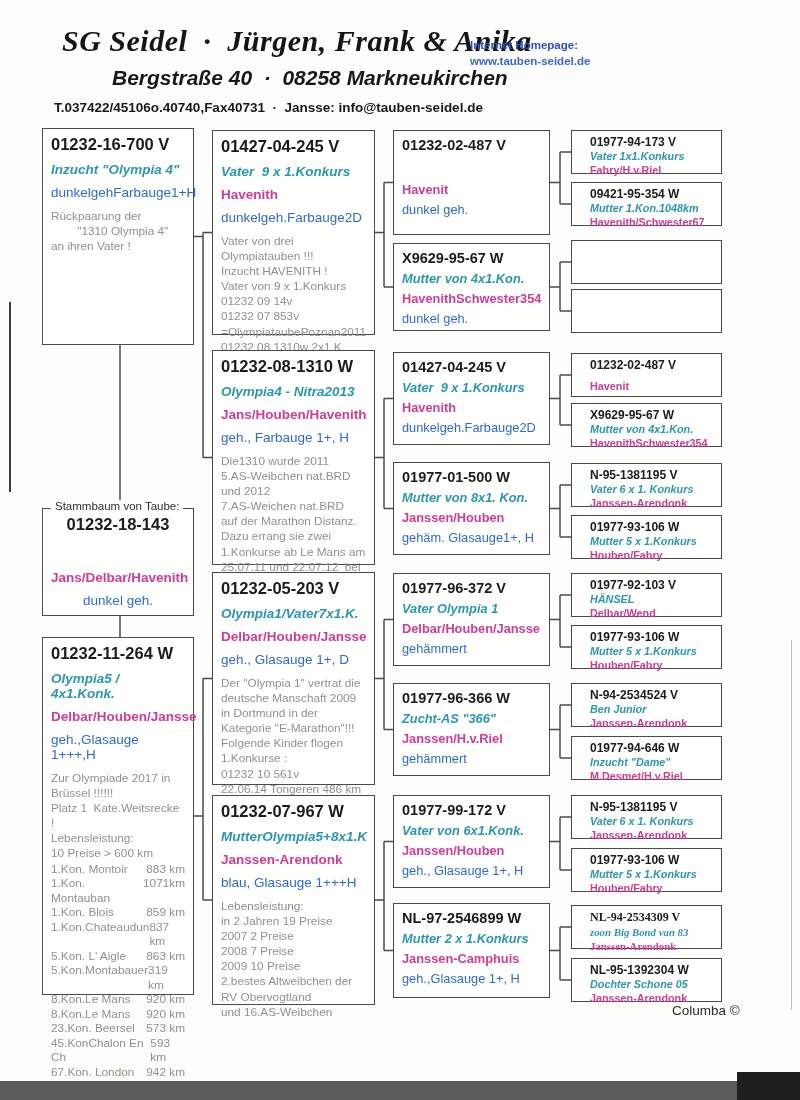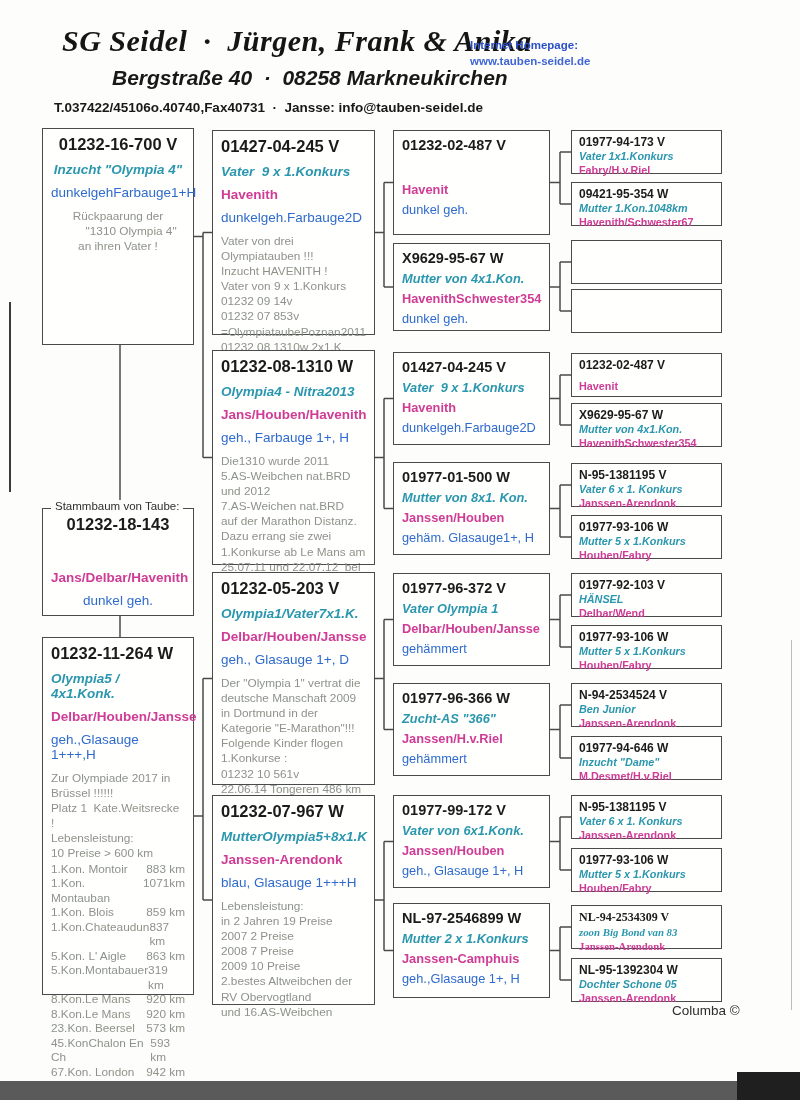--- a/index.html
+++ b/index.html
@@ -27,21 +27,21 @@
   .notes{color:#8e9389;}
   .perf{color:#8e9389;}
   .perf .row{display:flex;justify-content:space-between;}
   
   .c1 .ring,.c2 .ring{font-size:16.5px;}
   .c1 .line,.c2 .line{font-size:13.5px;margin-top:8px;}
   .c1 .notes,.c2 .notes{font-size:11.8px;line-height:1.28;margin-top:9px;}
   .c1 .perf{font-size:11.8px;line-height:1.23;}
   .c3 .ring{font-size:14.5px;}
   .c3 .line{font-size:12.8px;margin-top:5px;}
-  .c4{padding:4px 7px;}
+  .c4{padding:4px 18px;}
   .c4 .ring{font-size:12px;}
   .c4 .line{font-size:10.8px;line-height:1.18;margin-top:1px;}
   .gap{width:100%;}
   
   #wires{position:absolute;left:0;top:0;}
   
   .credit{position:absolute;left:672px;top:1003px;font-size:13.5px;color:#2c2c2c;}
   .scanbar{position:absolute;left:0;top:1081px;width:800px;height:19px;background:#5a5a5a;}
   .scancorner{position:absolute;left:737px;top:1072px;width:63px;height:28px;background:#1f1f1f;}
   .edge-right{position:absolute;left:791px;top:640px;width:1px;height:370px;background:#bdbdb8;}
@@ -113,21 +113,21 @@
       <line x1="550" y1="841.5" x2="560" y2="841.5" stroke="#4a4a4a" stroke-width="1.5"></line>
       <line x1="560" y1="817" x2="560" y2="870" stroke="#4a4a4a" stroke-width="1.5"></line>
       <line x1="560" y1="817" x2="571" y2="817" stroke="#4a4a4a" stroke-width="1.5"></line>
       <line x1="560" y1="870" x2="571" y2="870" stroke="#4a4a4a" stroke-width="1.5"></line>
       <line x1="550" y1="950.5" x2="560" y2="950.5" stroke="#4a4a4a" stroke-width="1.5"></line>
       <line x1="560" y1="927" x2="560" y2="980" stroke="#4a4a4a" stroke-width="1.5"></line>
       <line x1="560" y1="927" x2="571" y2="927" stroke="#4a4a4a" stroke-width="1.5"></line>
       <line x1="560" y1="980" x2="571" y2="980" stroke="#4a4a4a" stroke-width="1.5"></line>
     </svg>
   <div id="tree">
-      <div class="box c1" style="left: 42px; top: 128px; width: 152px; height: 217px; text-align: center;"><div class="ring">01232-16-700 V</div><div class="line t-teal">Inzucht "Olympia 4"</div><div class="line t-blue">dunkelgehFarbauge1+H</div><div class="notes"><div>Rückpaarung der</div><div>        "1310 Olympia 4"</div><div>an ihren Vater !</div></div></div>
+      <div class="box c1" style="left: 42px; top: 128px; width: 152px; height: 217px;"><div class="ring">01232-16-700 V</div><div class="line t-teal">Inzucht "Olympia 4"</div><div class="line t-blue">dunkelgehFarbauge1+H</div><div class="notes"><div>Rückpaarung der</div><div>        "1310 Olympia 4"</div><div>an ihren Vater !</div></div></div>
       <div class="box c1" style="left: 42px; top: 508px; width: 152px; height: 108px; text-align: center;"><span class="legend">Stammbaum von Taube:</span><div class="ring">01232-18-143</div><div class="gap" style="height: 28px;"></div><div class="line t-magenta">Jans/Delbar/Havenith</div><div class="line t-blue">dunkel geh.</div></div>
       <div class="box c1" style="left: 42px; top: 637px; width: 152px; height: 358px;"><div class="ring">01232-11-264 W</div><div class="line t-teal">Olympia5 / 4x1.Konk.</div><div class="line t-magenta">Delbar/Houben/Jansse</div><div class="line t-blue">geh.,Glasauge 1+++,H</div><div class="notes"><div>Zur Olympiade 2017 in</div><div>Brüssel !!!!!!</div><div>Platz 1  Kate.Weitsrecke !</div><div>Lebensleistung:</div><div>10 Preise &gt; 600 km</div></div><div class="perf"><div class="row"><span>1.Kon. Montoir</span><span>883 km</span></div><div class="row"><span>1.Kon. Montauban</span><span>1071km</span></div><div class="row"><span>1.Kon. Blois</span><span>859 km</span></div><div class="row"><span>1.Kon.Chateaudun</span><span>837 km</span></div><div class="row"><span>5.Kon. L' Aigle</span><span>863 km</span></div><div class="row"><span>5.Kon.Montabauer</span><span>319 km</span></div><div class="row"><span>8.Kon.Le Mans</span><span>920 km</span></div><div class="row"><span>8.Kon.Le Mans</span><span>920 km</span></div><div class="row"><span>23.Kon. Beersel</span><span>573 km</span></div><div class="row"><span>45.KonChalon En Ch</span><span>593 km</span></div><div class="row"><span>67.Kon. London</span><span>942 km</span></div><div class="row"><span>74.Kon.Paris-Creil</span><span>719 km</span></div></div></div>
       <div class="box c2" style="left: 212px; top: 130px; width: 163px; height: 205px;"><div class="ring">01427-04-245 V</div><div class="line t-teal">Vater  9 x 1.Konkurs</div><div class="line t-magenta">Havenith</div><div class="line t-blue">dunkelgeh.Farbauge2D</div><div class="notes"><div>Vater von drei</div><div>Olympiatauben !!!</div><div>Inzucht HAVENITH !</div><div>Vater von 9 x 1.Konkurs</div><div>01232 09 14v</div><div>01232 07 853v</div><div>=OlympiataubePoznan2011</div><div>01232 08 1310w 2x1.K.</div></div></div>
       <div class="box c2" style="left: 212px; top: 350px; width: 163px; height: 215px;"><div class="ring">01232-08-1310 W</div><div class="line t-teal">Olympia4 - Nitra2013</div><div class="line t-magenta">Jans/Houben/Havenith</div><div class="line t-blue">geh., Farbauge 1+, H</div><div class="notes"><div>Die1310 wurde 2011</div><div>5.AS-Weibchen nat.BRD</div><div>und 2012</div><div>7.AS-Weichen nat.BRD</div><div>auf der Marathon Distanz.</div><div>Dazu errang sie zwei</div><div>1.Konkurse ab Le Mans am</div><div>25.07.11 und 22.07.12  bei</div></div></div>
       <div class="box c2" style="left: 212px; top: 572px; width: 163px; height: 213px;"><div class="ring">01232-05-203 V</div><div class="line t-teal">Olympia1/Vater7x1.K.</div><div class="line t-magenta">Delbar/Houben/Jansse</div><div class="line t-blue">geh., Glasauge 1+, D</div><div class="notes"><div>Der "Olympia 1" vertrat die</div><div>deutsche Manschaft 2009</div><div>in Dortmund in der</div><div>Kategorie "E-Marathon"!!!</div><div>Folgende Kinder flogen</div><div>1.Konkurse :</div><div>01232 10 561v</div><div>22.06.14 Tongeren 486 km</div></div></div>
       <div class="box c2" style="left: 212px; top: 795px; width: 163px; height: 210px;"><div class="ring">01232-07-967 W</div><div class="line t-teal">MutterOlympia5+8x1.K</div><div class="line t-magenta">Janssen-Arendonk</div><div class="line t-blue">blau, Glasauge 1+++H</div><div class="notes"><div>Lebensleistung:</div><div>in 2 Jahren 19 Preise</div><div>2007 2 Preise</div><div>2008 7 Preise</div><div>2009 10 Preise</div><div>2.bestes Altweibchen der</div><div>RV Obervogtland</div><div>und 16.AS-Weibchen</div></div></div>
       <div class="box c3" style="left: 393px; top: 130px; width: 157px; height: 105px;"><div class="ring">01232-02-487 V</div><div class="gap" style="height: 24px;"></div><div class="line t-magenta">Havenit</div><div class="line t-blue">dunkel geh.</div></div>
       <div class="box c3" style="left: 393px; top: 243px; width: 157px; height: 88px;"><div class="ring">X9629-95-67 W</div><div class="line t-teal">Mutter von 4x1.Kon.</div><div class="line t-magenta">HavenithSchwester354</div><div class="line t-blue">dunkel geh.</div></div>
       <div class="box c3" style="left: 393px; top: 352px; width: 157px; height: 93px;"><div class="ring">01427-04-245 V</div><div class="line t-teal">Vater  9 x 1.Konkurs</div><div class="line t-magenta">Havenith</div><div class="line t-blue">dunkelgeh.Farbauge2D</div></div>
       <div class="box c3" style="left: 393px; top: 462px; width: 157px; height: 93px;"><div class="ring">01977-01-500 W</div><div class="line t-teal">Mutter von 8x1. Kon.</div><div class="line t-magenta">Janssen/Houben</div><div class="line t-blue">gehäm. Glasauge1+, H</div></div>

